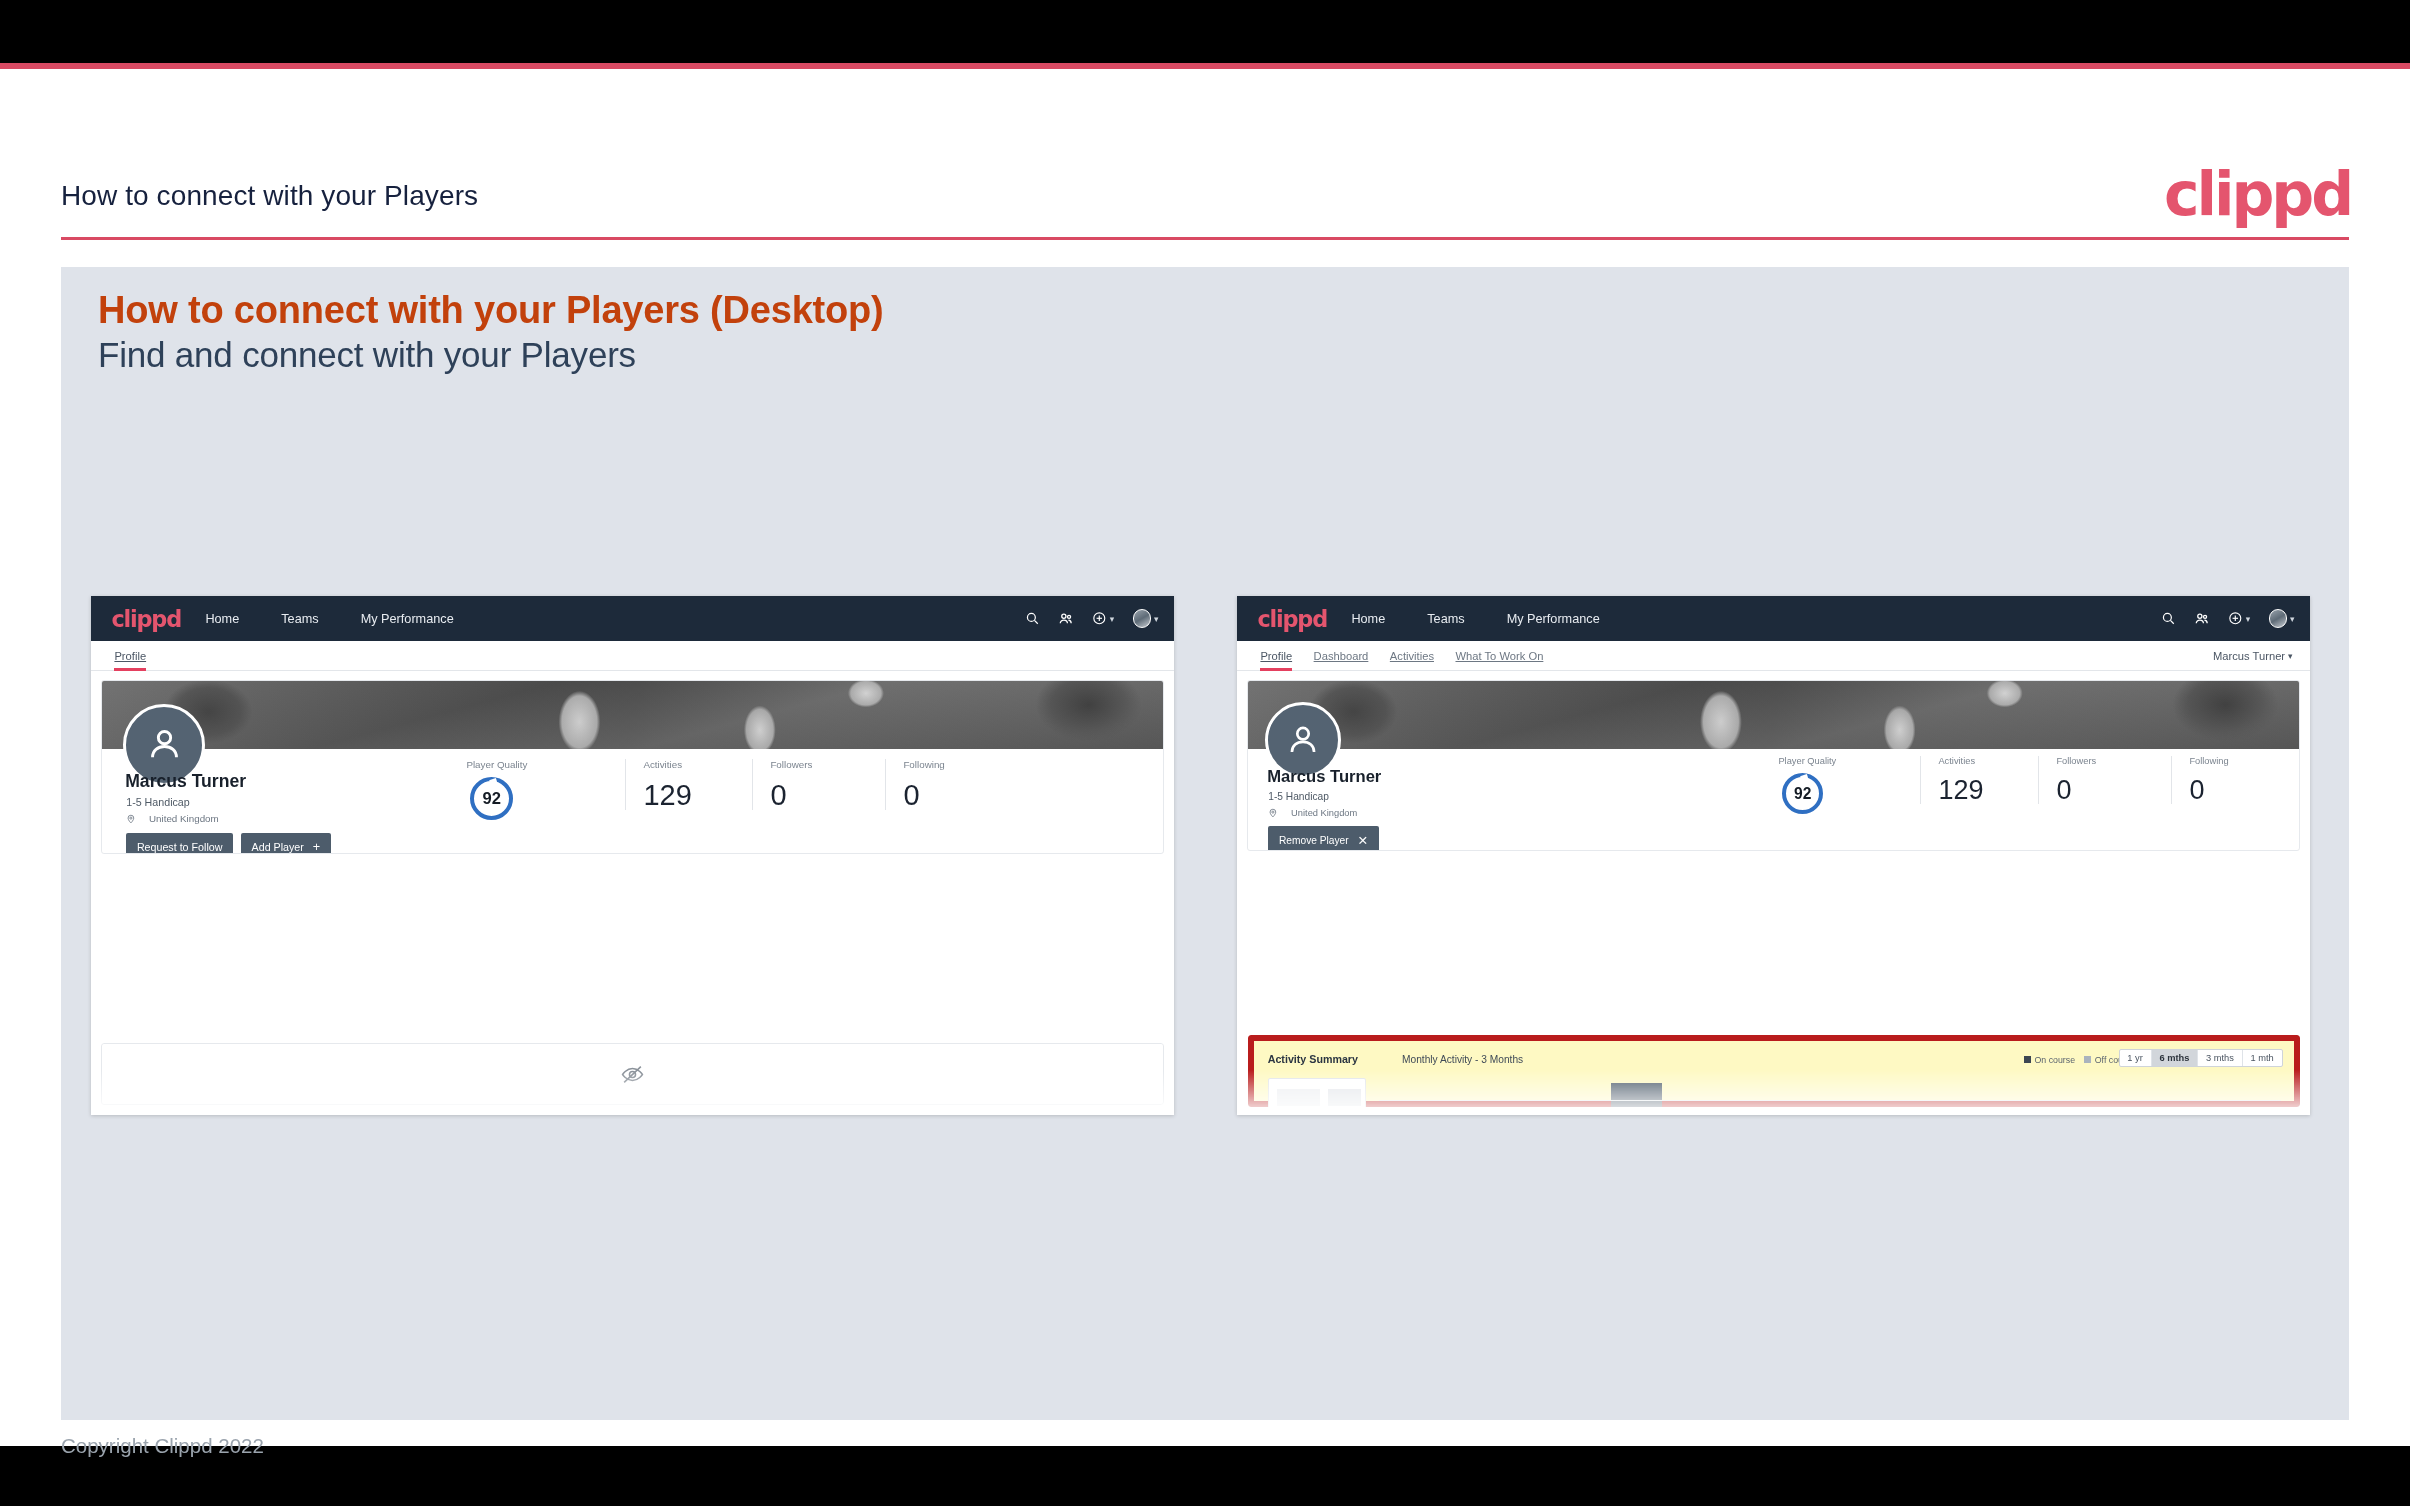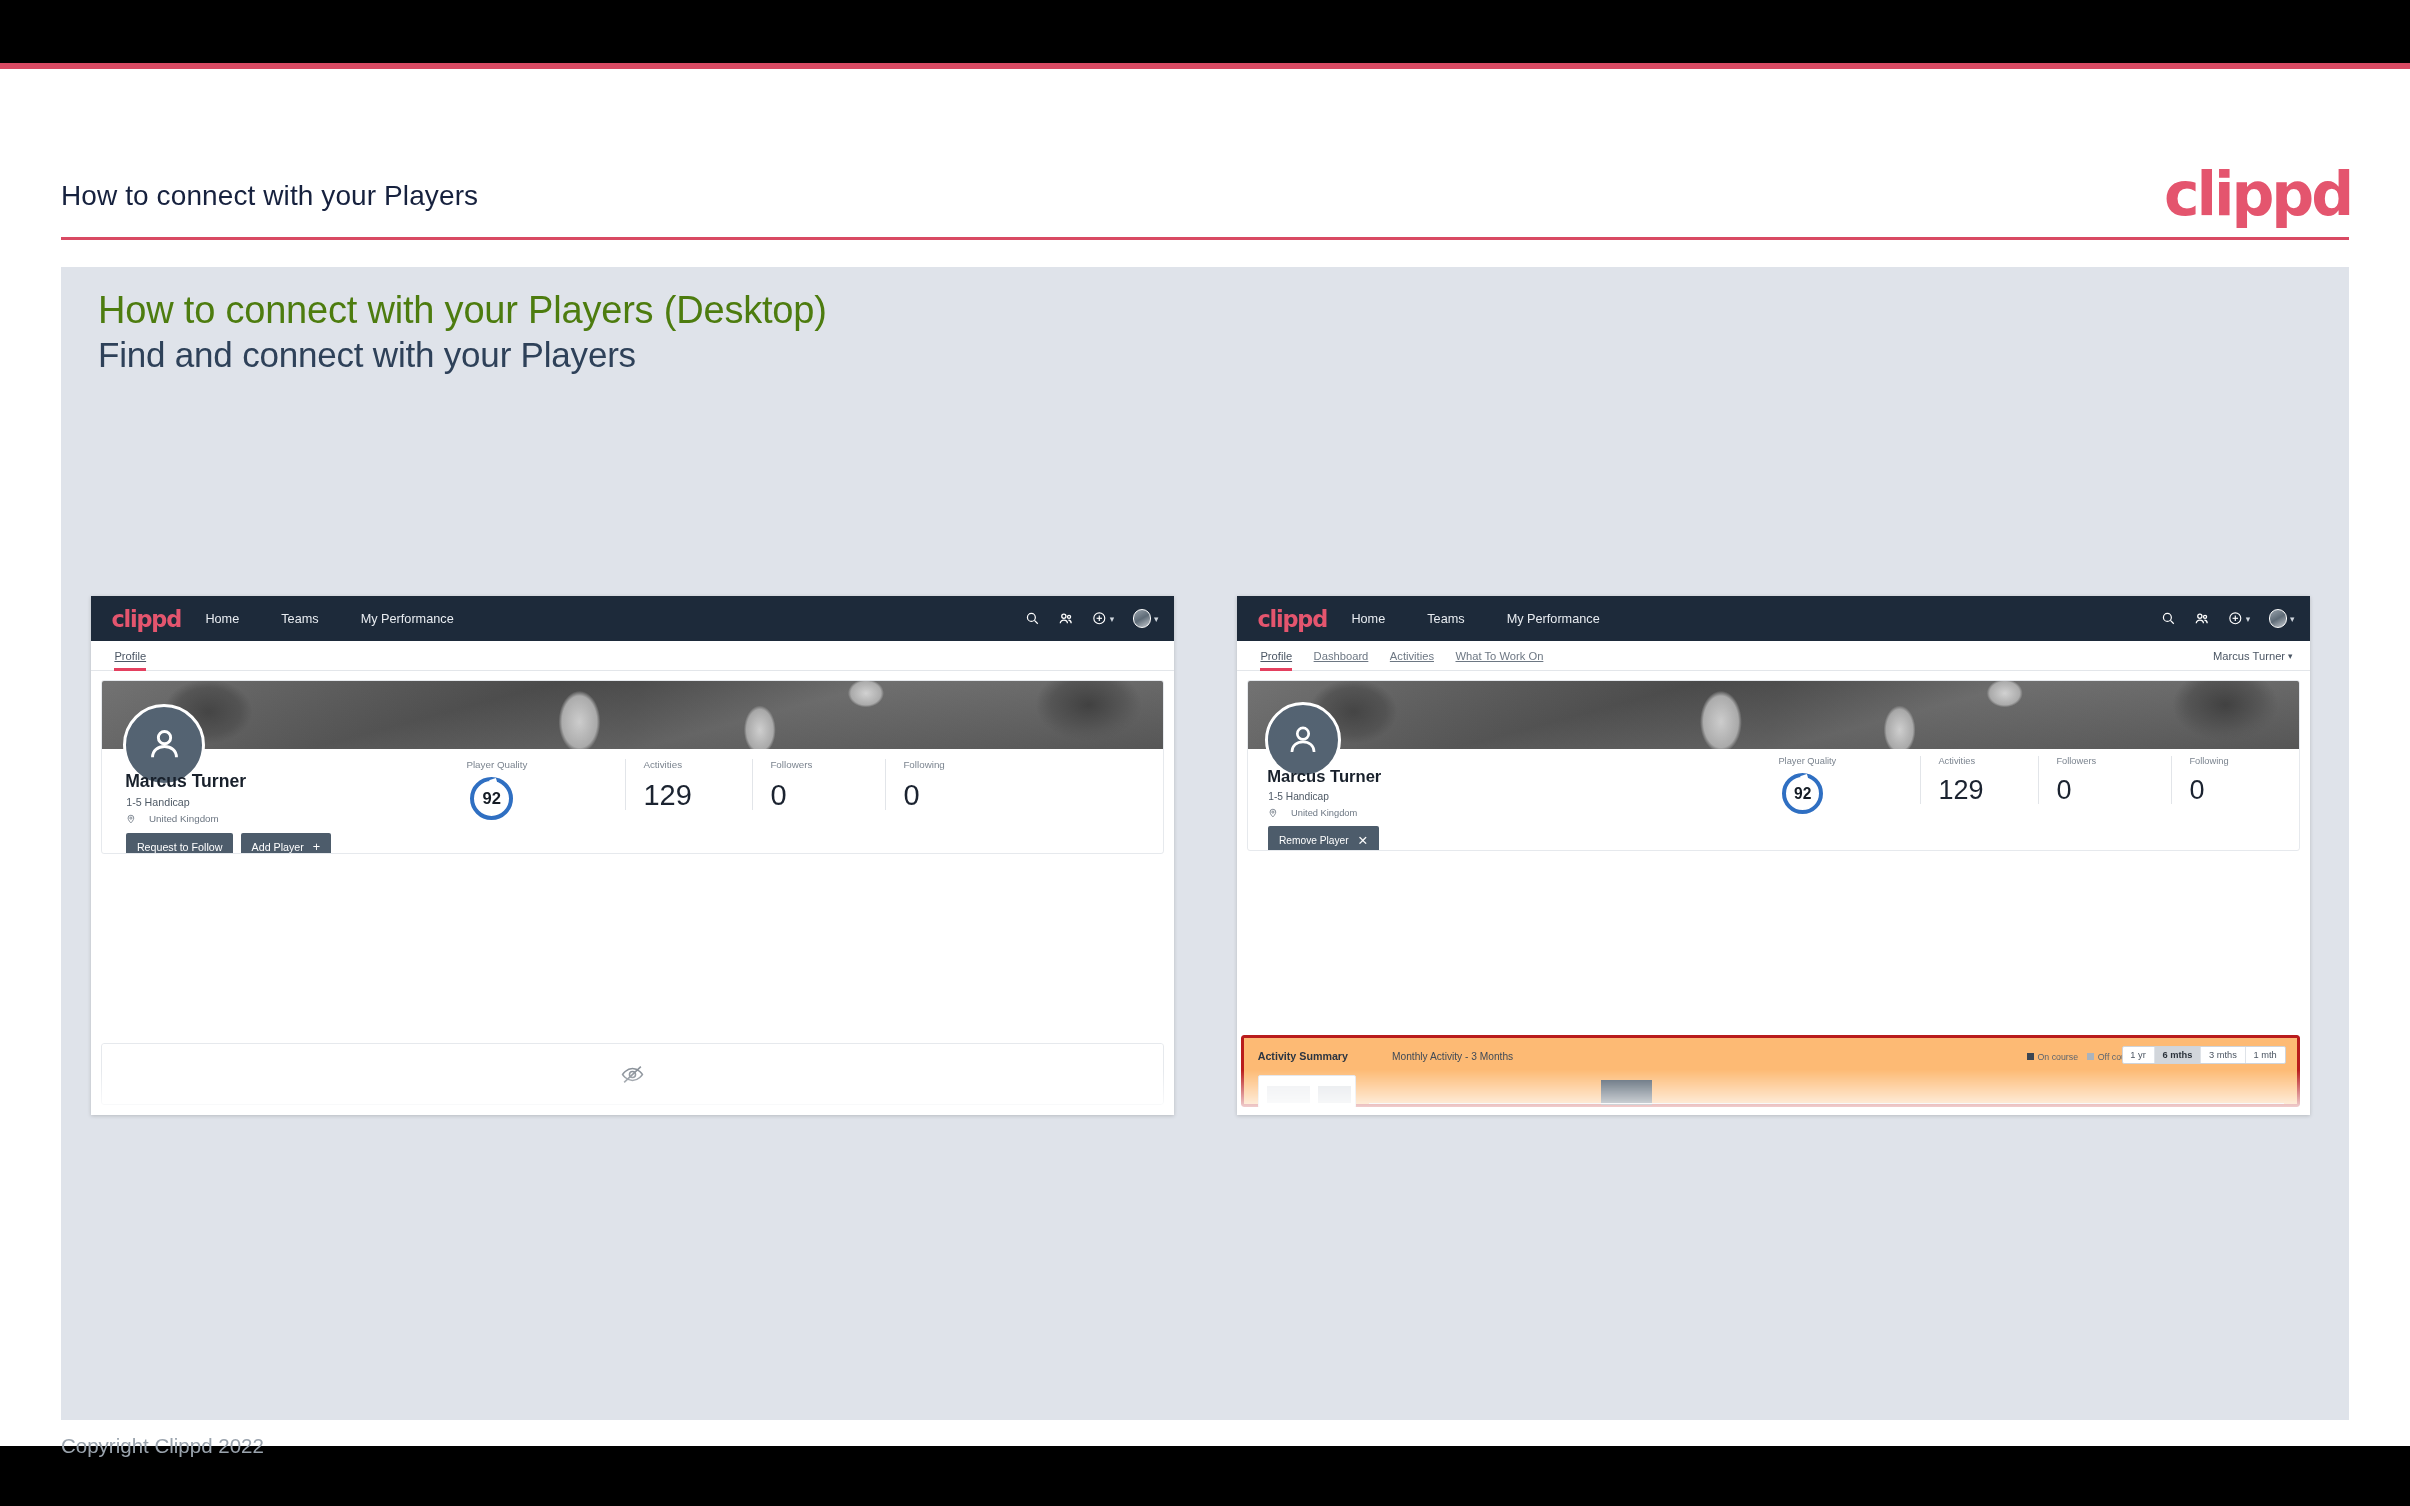--- a/index.html
+++ b/index.html
@@ -40,21 +40,21 @@
   }
 
   
   .panel {
     position:absolute; left:61px; top:198px; width:2288px; height:1153px;
     background:#dfe3ea;
   }
 
   .panel-title {
     position:absolute; left:37px; top:21.5px;
-    font-size:38px; font-weight:400; color:#4d7c0f; letter-spacing:-0.2px;
+    font-size:38px; font-weight:700; color:#c2410c; letter-spacing:-0.2px;
     white-space:nowrap;
   }
   .panel-subtitle {
     position:absolute; left:37px; top:68px;
     font-size:35px; font-weight:400; color:#2e4159; letter-spacing:-0.2px;
     white-space:nowrap;
   }
 
   
   .shot {
@@ -164,22 +164,22 @@
   .hidden-strip {
     position:absolute; left:9.8px; right:9.8px; top:447px; height:62px;
     background:#fff; border:1px solid #e6e9ed; border-radius:2.9px;
     display:flex; align-items:center; justify-content:center;
     -webkit-mask-image:linear-gradient(to bottom,#000 0%,#000 45%,rgba(0,0,0,.25) 100%);
             mask-image:linear-gradient(to bottom,#000 0%,#000 45%,rgba(0,0,0,.25) 100%);
   }
 
   
   .activity {
-    position:absolute; left:4px; right:9.8px; top:439px; height:72px;
-    background:#fdba74; border:3px solid #b91c1c; border-radius:2.9px;
+    position:absolute; left:11px; right:9.8px; top:439px; height:72px;
+    background:#fef9c3; border:6px solid #b91c1c; border-radius:2.9px;
     -webkit-mask-image:linear-gradient(to bottom,#000 0%,#000 48%,rgba(0,0,0,.22) 100%);
             mask-image:linear-gradient(to bottom,#000 0%,#000 48%,rgba(0,0,0,.22) 100%);
   }
   .act-title { position:absolute; left:13.7px; top:11.7px; font-size:10.7px; font-weight:700; color:#2b3542; }
   .act-sub   { position:absolute; left:148px; top:12.7px; font-size:10.2px; color:#3f4a57; }
   .legend    { position:absolute; right:159px; top:13.7px; display:flex; gap:9px; align-items:center; }
   .lg { display:flex; align-items:center; gap:3.9px; font-size:8.8px; color:#5b646f; white-space:nowrap; }
   .sw { width:6.8px; height:6.8px; display:inline-block; }
   .seg {
     position:absolute; right:11.7px; top:7.8px; display:flex;

